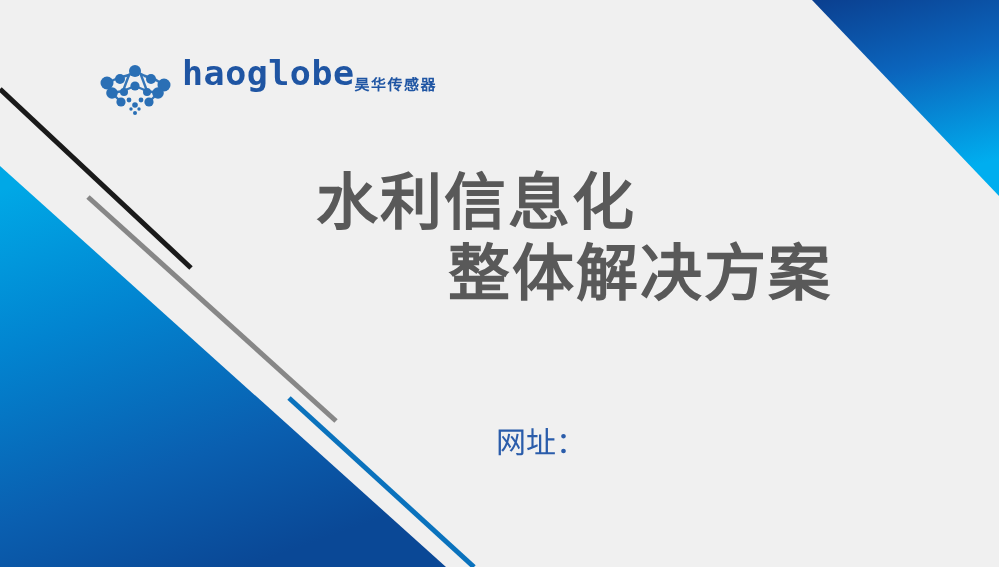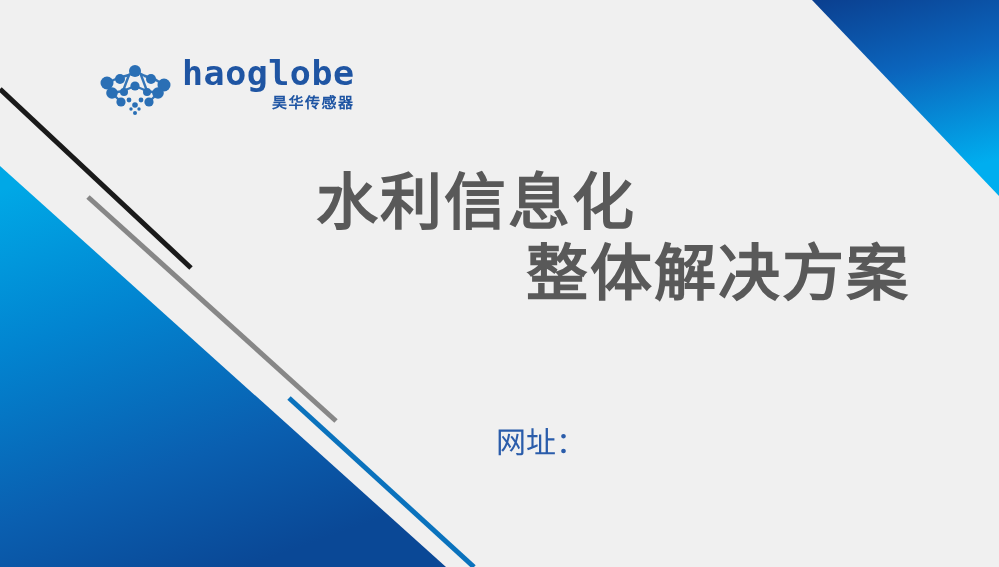--- a/index.html
+++ b/index.html
@@ -37,21 +37,20 @@
     gap: 10px;
   }
   #logo-mark {
     display: block;
     width: 74px;
     height: 52px;
     margin-top: 6px;
   }
   #logo-textwrap {
     display: flex;
-    flex-direction: column;
     align-items: flex-end;
     line-height: 1;
   }
   #logo-wordmark {
     font-family: "DejaVu Sans Mono", "Liberation Mono", monospace;
     font-size: 35px;
     font-weight: 700;
     letter-spacing: 0.5px;
     color: #1f55a3;
     line-height: 1;
@@ -82,21 +81,21 @@
     font-family: "DejaVu Sans", "Liberation Sans", sans-serif;
     font-weight: 700;
     font-size: 62px;
     line-height: 1.14;
     color: #595959;
     letter-spacing: 2px;
     white-space: nowrap;
     margin: 0;
   }
   #headline-line-1 { padding-left: 316px; }
-  #headline-line-2 { padding-left: 448px; text-align: right; }
+  #headline-line-2 { padding-left: 448px; }
 
   
   #website-line {
     position: absolute;
     left: 455px;
     top: 418px;
     display: flex;
     align-items: baseline;
     white-space: nowrap;
   }

